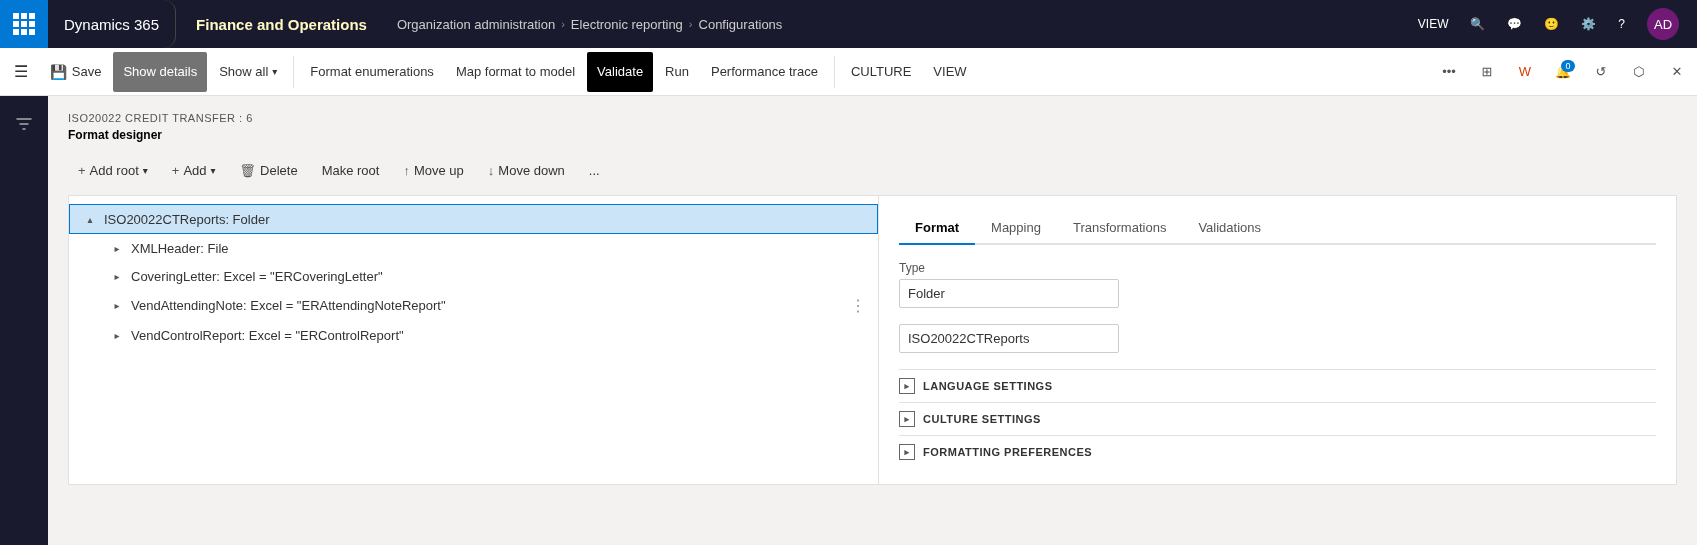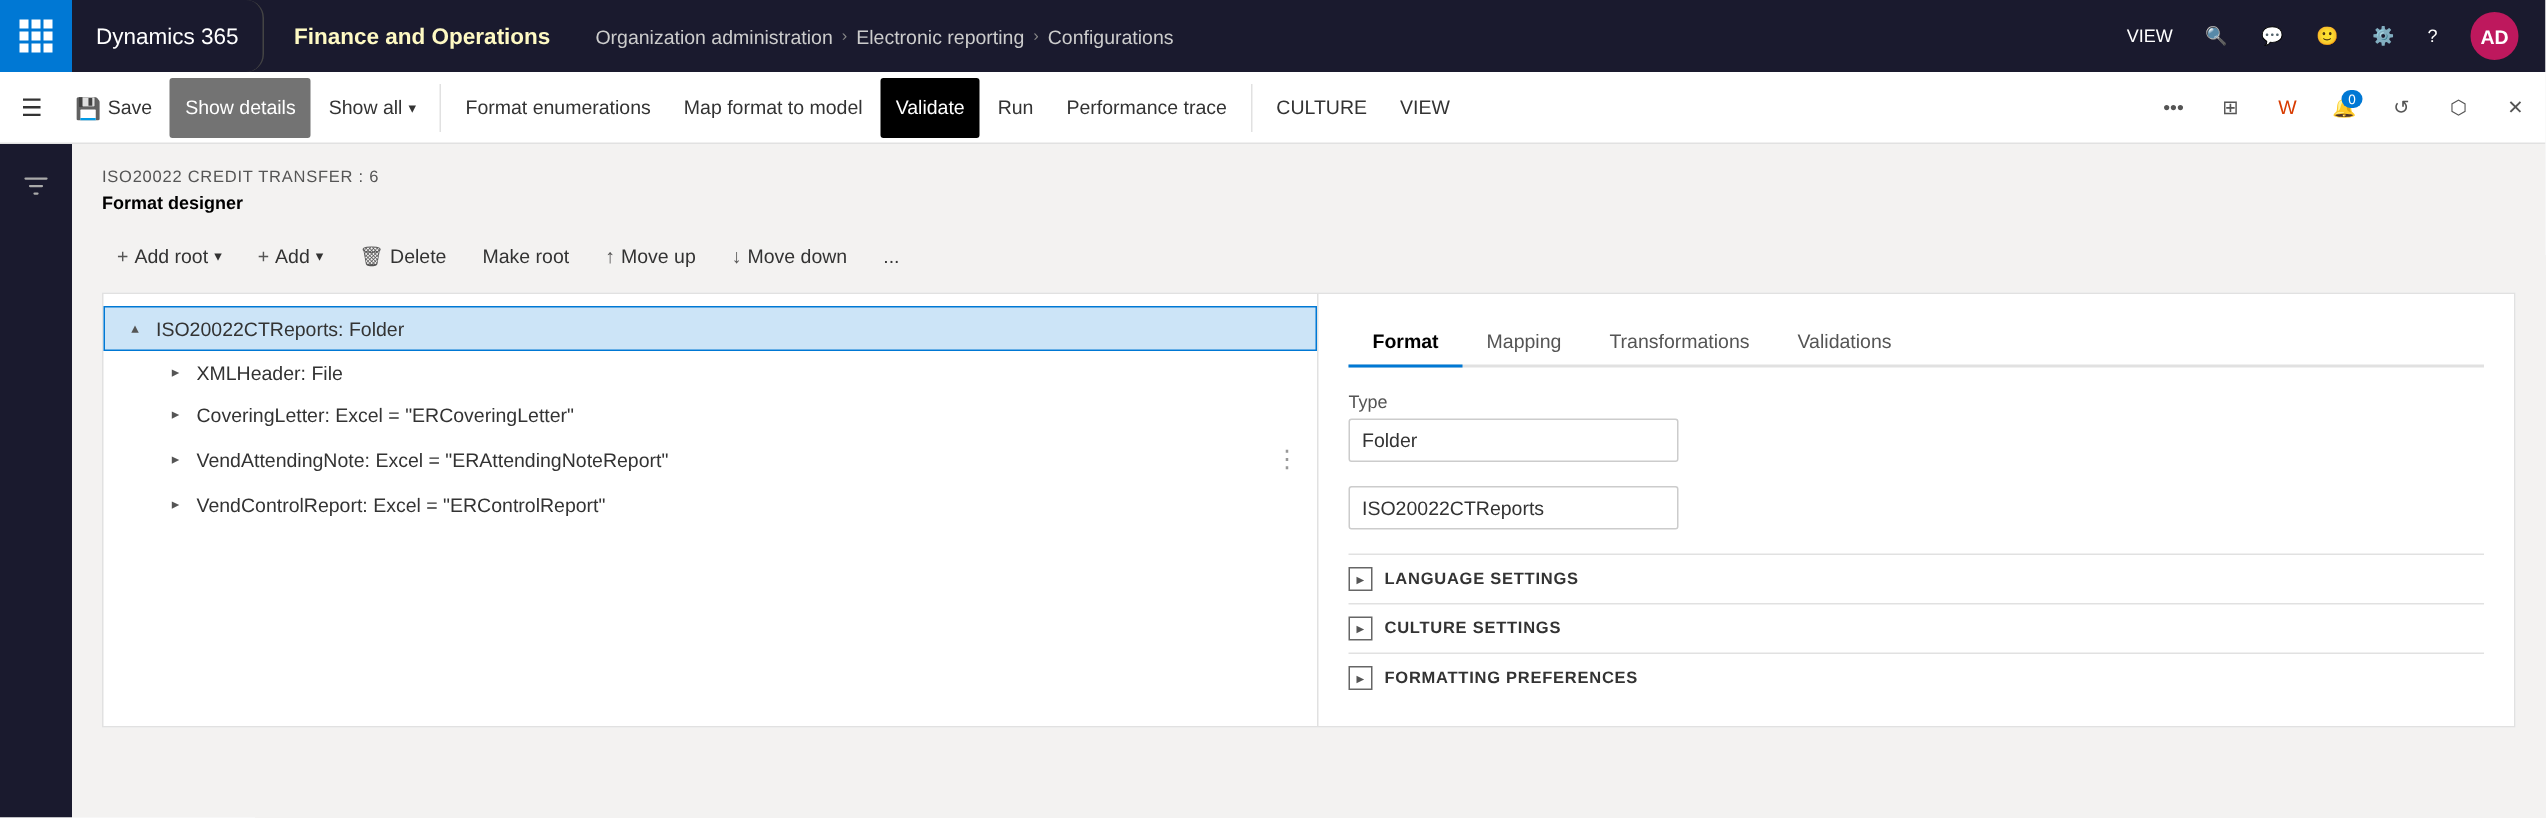--- a/index.html
+++ b/index.html
@@ -68,23 +68,23 @@
       padding: 0 10px;
       height: 48px;
       display: flex; align-items: center;
       color: white;
       font-size: 12px;
       cursor: pointer;
     }
     .icon-circle {
       width: 32px; height: 32px;
       border-radius: 50%;
-      background: #be185d;
-      display: flex; align-items: center; justify-content: center;
-      color: white; font-weight: 700; font-size: 13px;
+      background: #701a75;
+      display: flex; align-items: center; justify-content: center;
+      color: white; font-weight: 400; font-size: 13px;
     }
     .badge-wrapper { position: relative; display: inline-flex; }
     .badge {
       position: absolute;
       top: -4px; right: -4px;
       background: #0078d4;
       color: white;
       font-size: 9px;
       border-radius: 10px;
       padding: 1px 4px;

